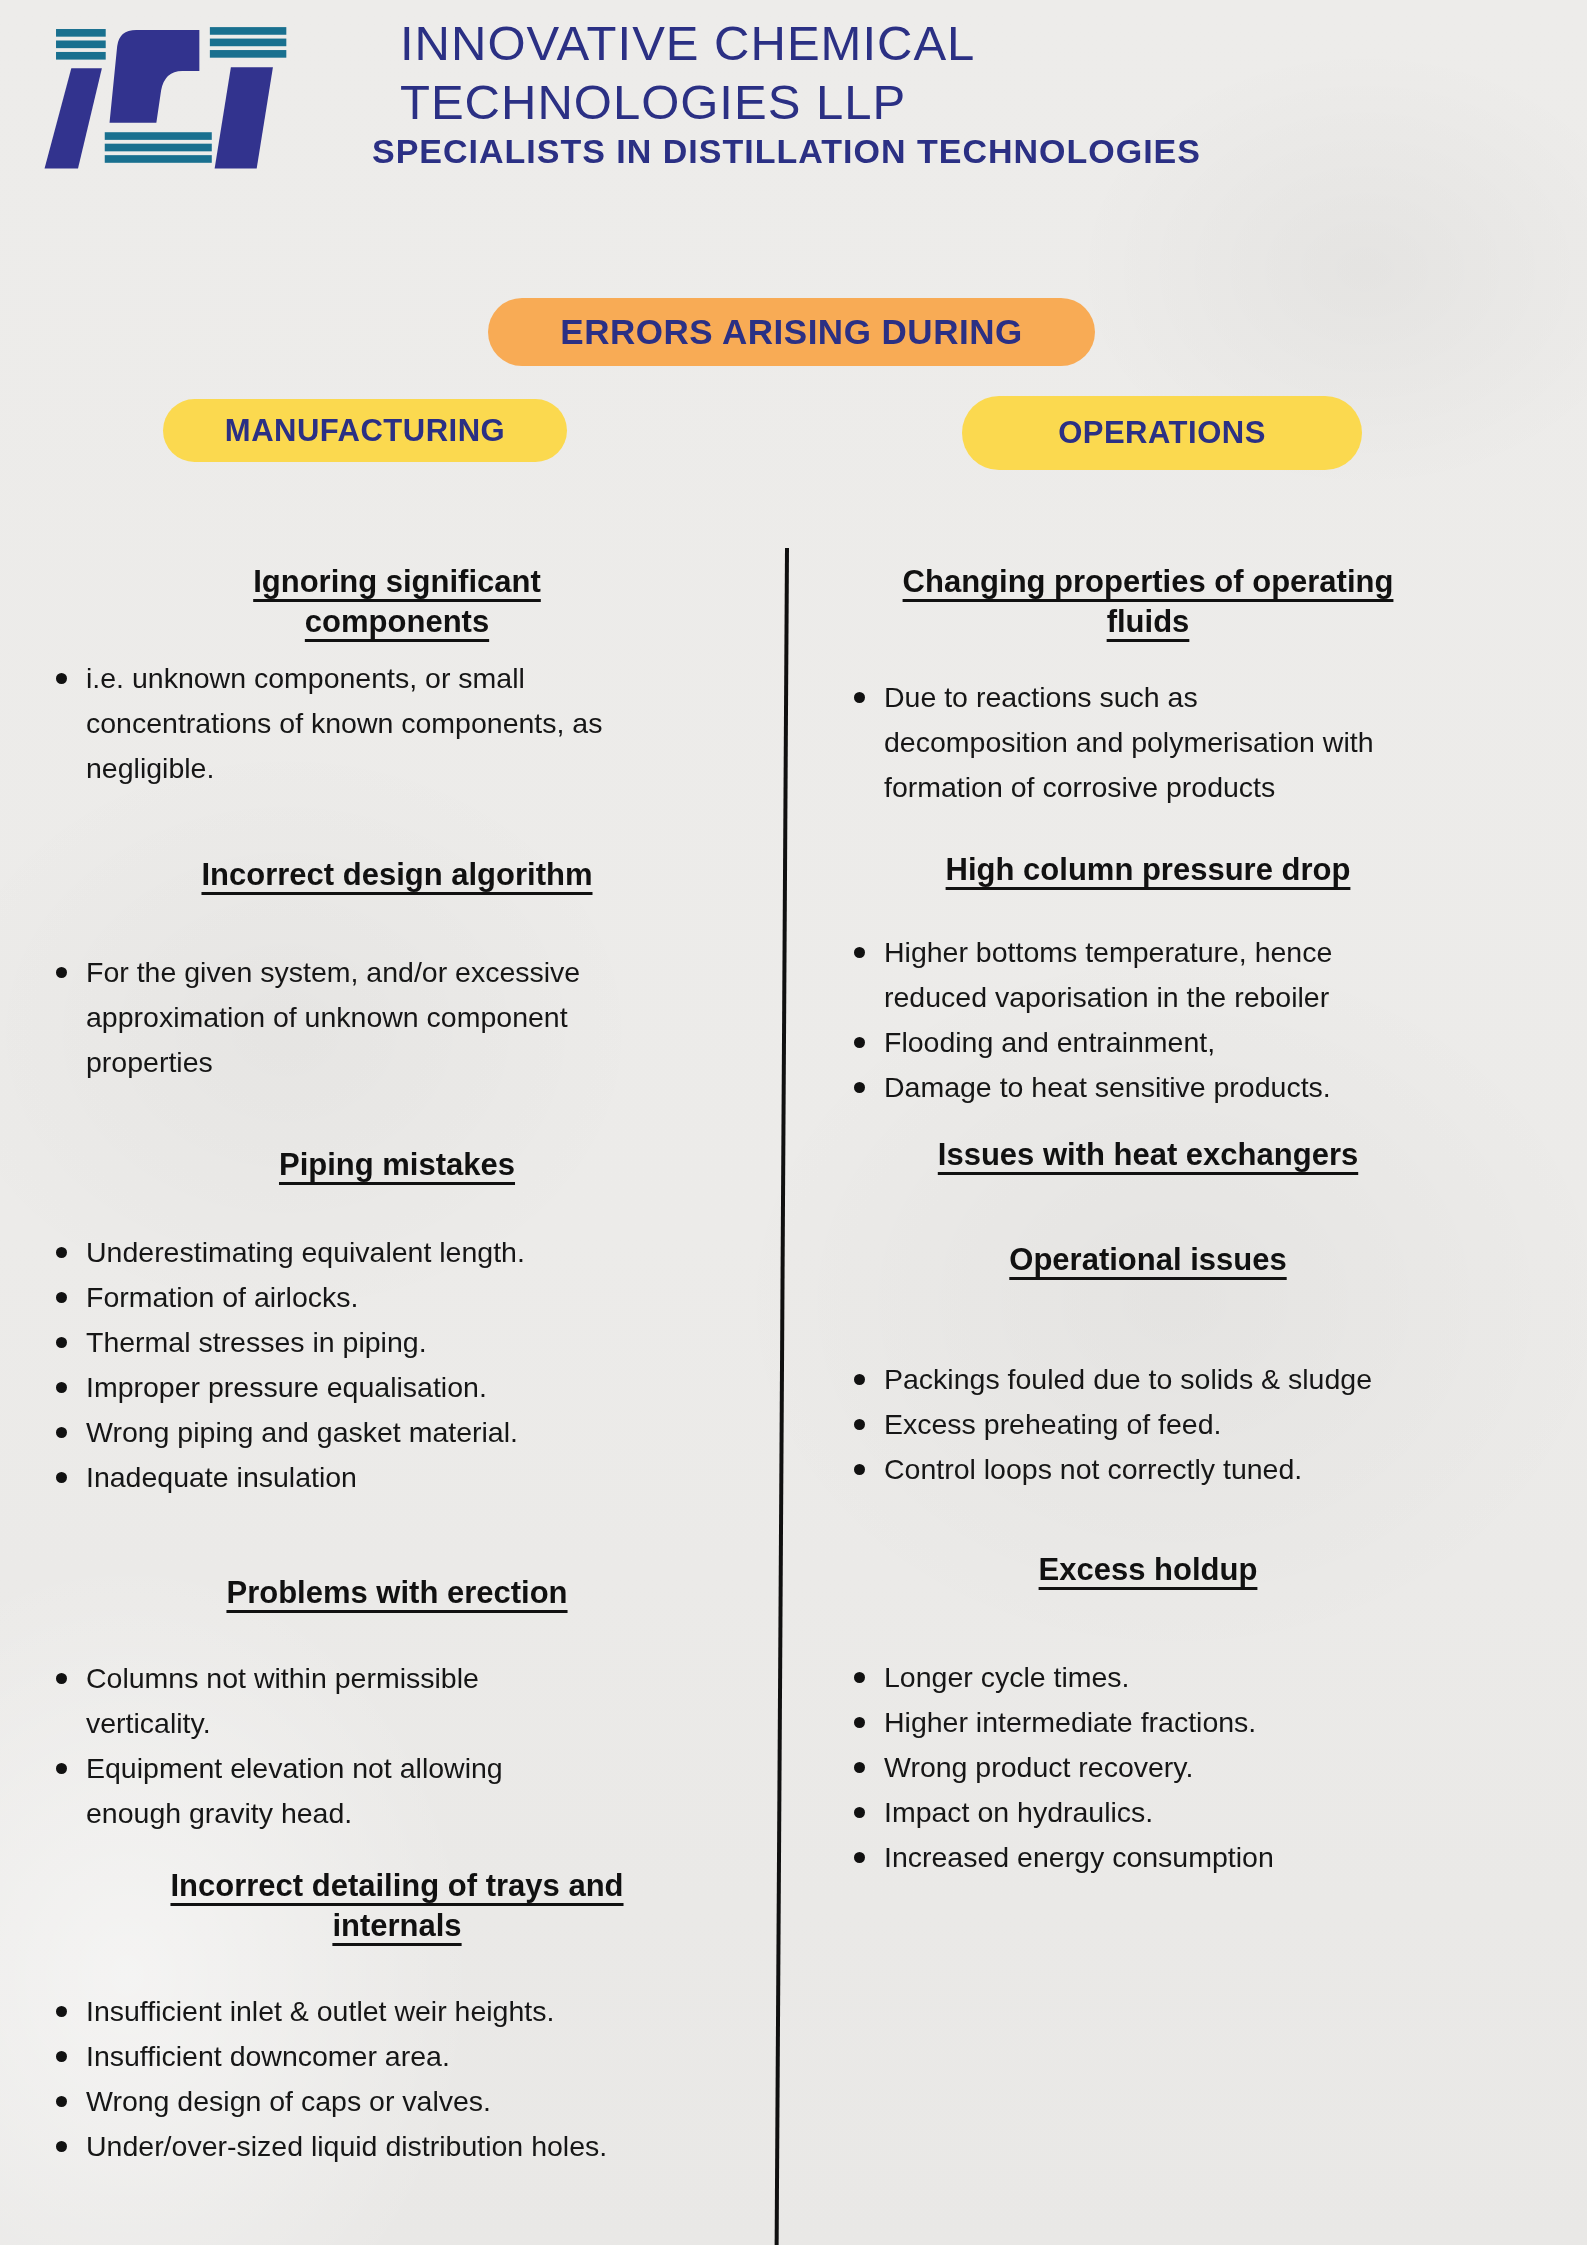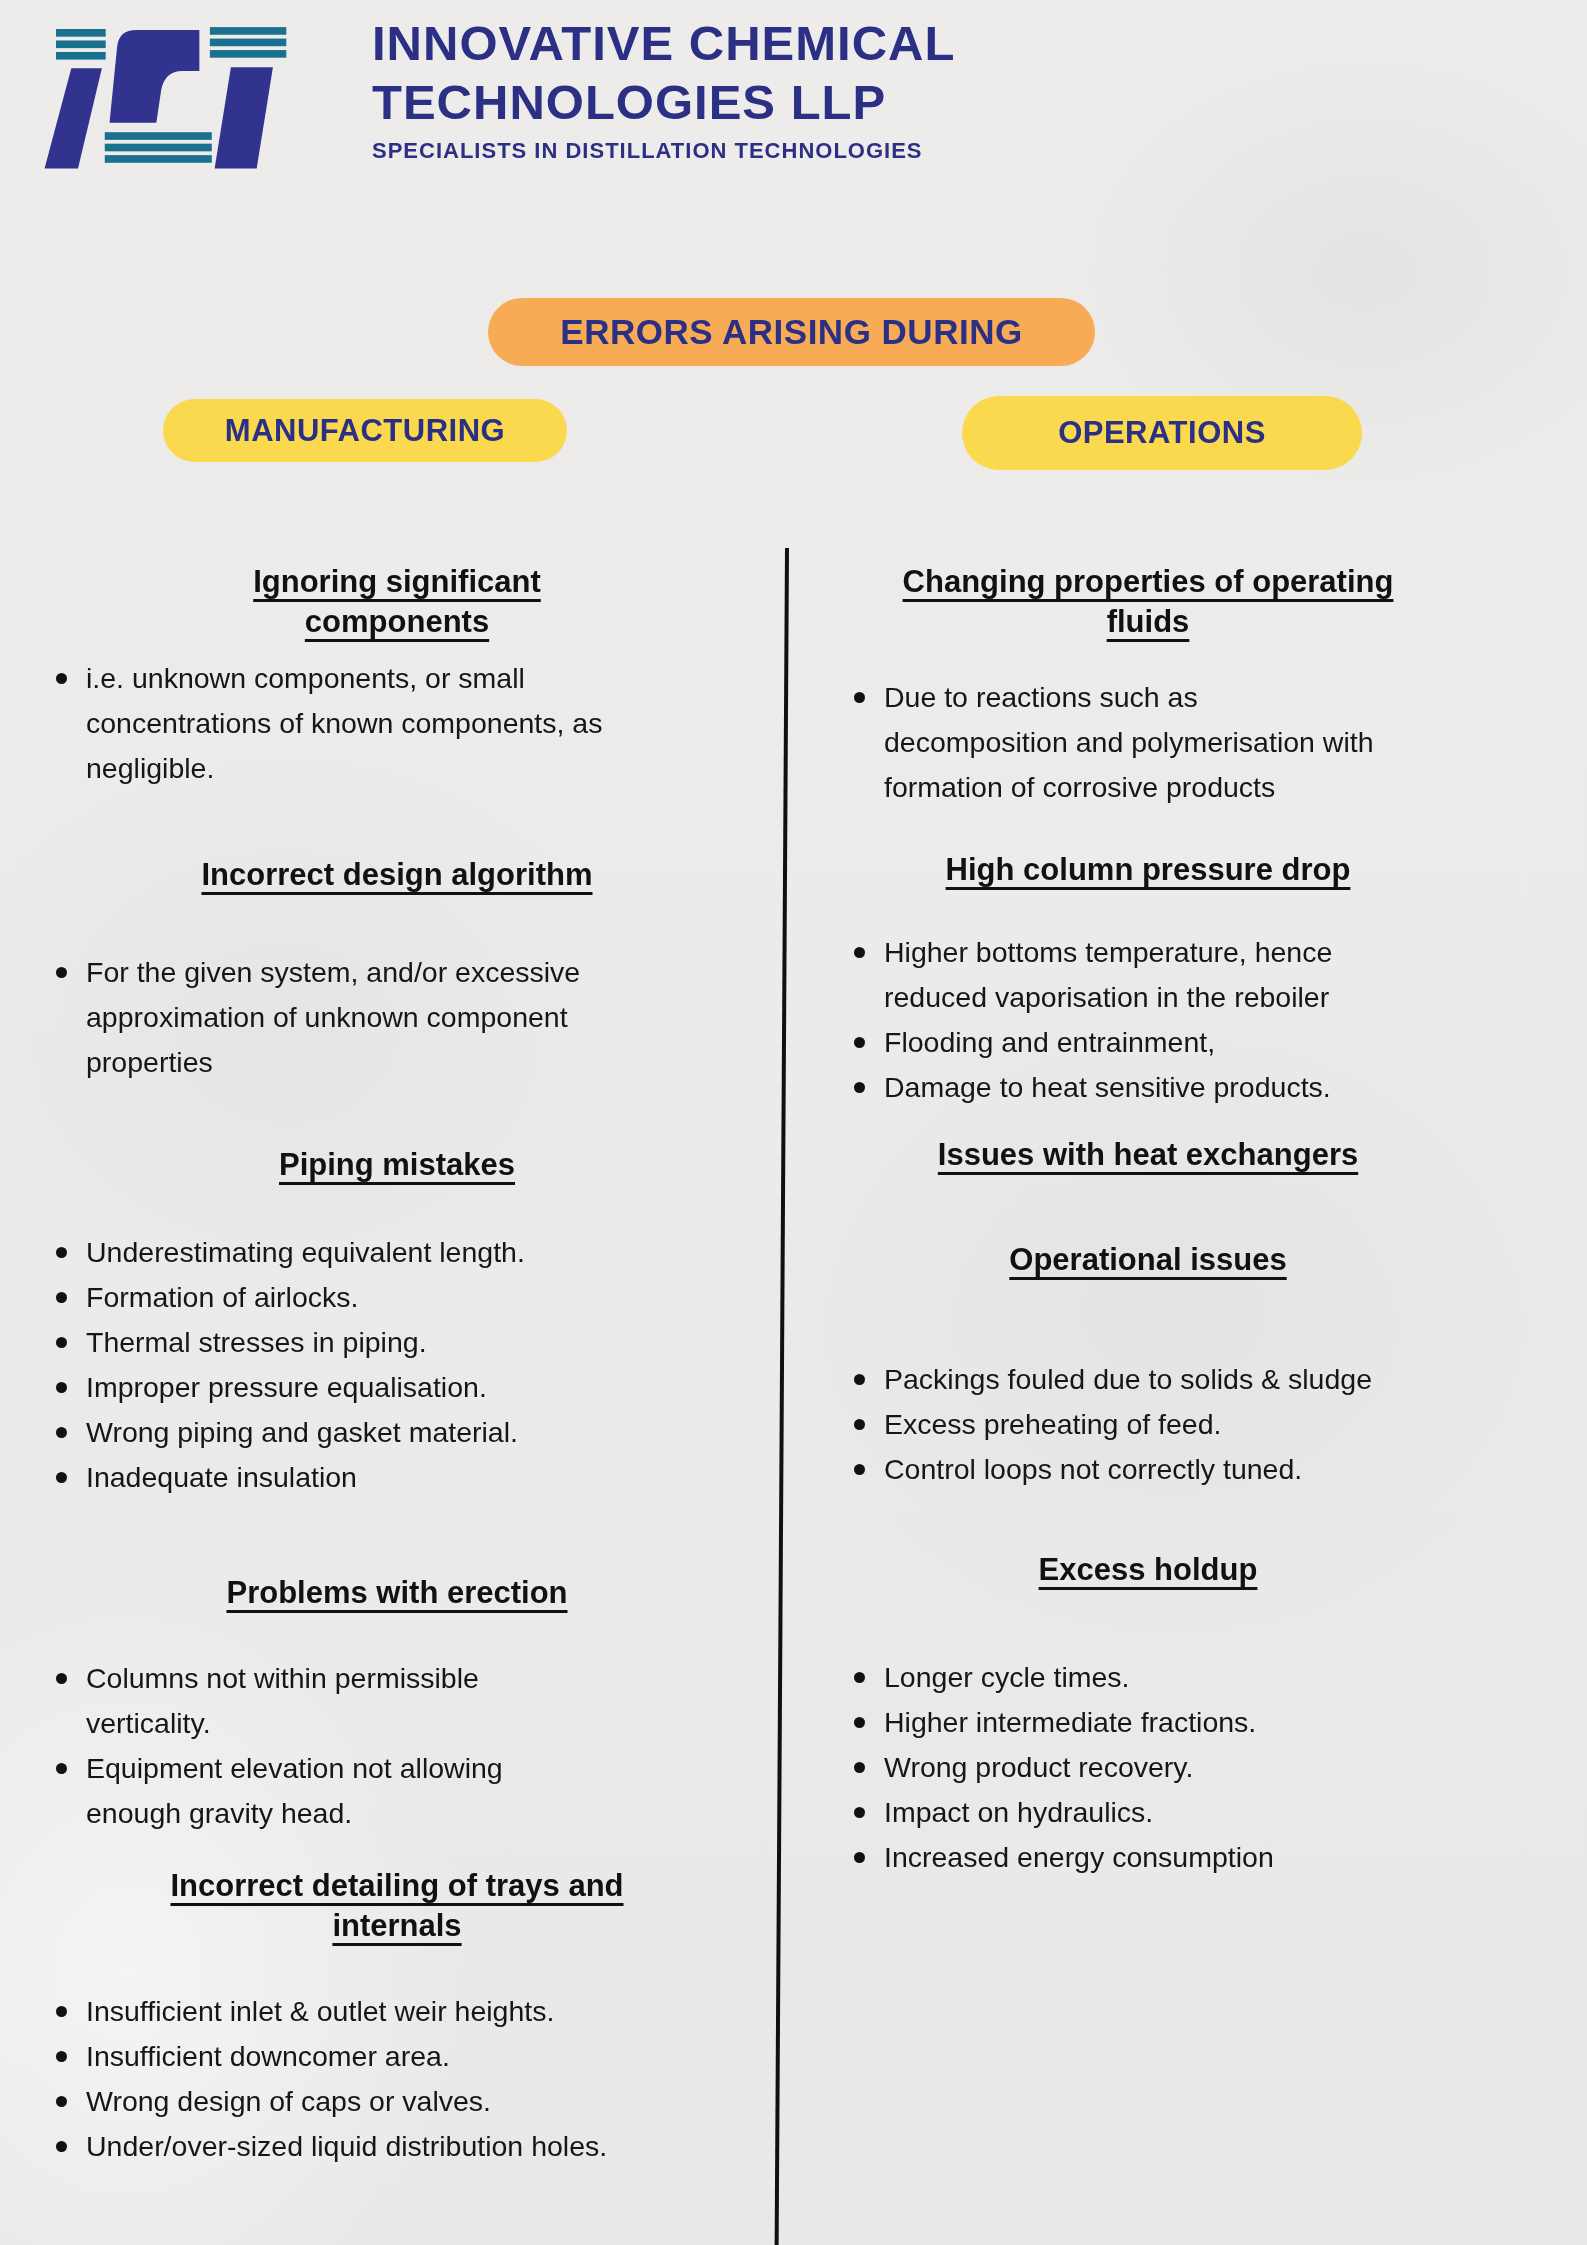--- a/index.html
+++ b/index.html
@@ -13,25 +13,25 @@
       radial-gradient(ellipse 520px 420px at 18% 46%, rgba(0,0,0,0.028), transparent 70%),
       radial-gradient(ellipse 640px 520px at 74% 58%, rgba(0,0,0,0.032), transparent 70%),
       radial-gradient(ellipse 500px 600px at 8% 88%, rgba(255,255,255,0.5), transparent 70%),
       linear-gradient(180deg,#EDECEA 0%,#ECEBE9 55%,#E9E8E6 100%);
   }
 
   
   .logo{position:absolute;left:28px;top:8px;}
   .titles{position:absolute;left:372px;top:14px;}
   .title-line{
-    font-size:49px;font-weight:700;line-height:59px;
-    color:#2B3084;letter-spacing:1px;white-space:nowrap;
+    font-size:49px;font-weight:400;line-height:59px;
+    color:#2B3084;letter-spacing:1px;white-space:nowrap;margin-left:28px;
   }
   .subtitle{
-    margin-top:6px;font-size:22px;font-weight:700;
+    font-size:34px;font-weight:700;
     color:#2B3084;letter-spacing:1px;white-space:nowrap;
   }
 
   
   .banner{
     position:absolute;left:488px;top:298px;width:607px;height:68px;
     background:#F8AB55;border-radius:34px;
     display:flex;align-items:center;justify-content:center;
     font-size:35px;font-weight:700;color:#2B3084;letter-spacing:0.5px;
   }

